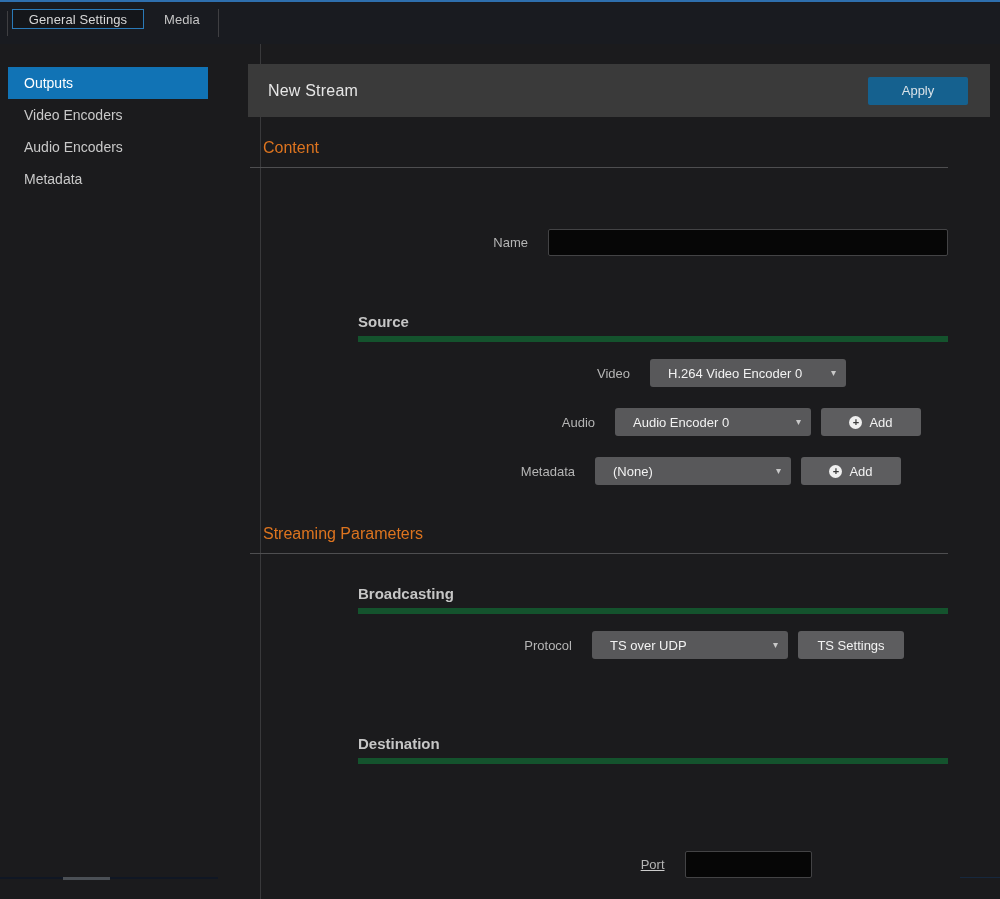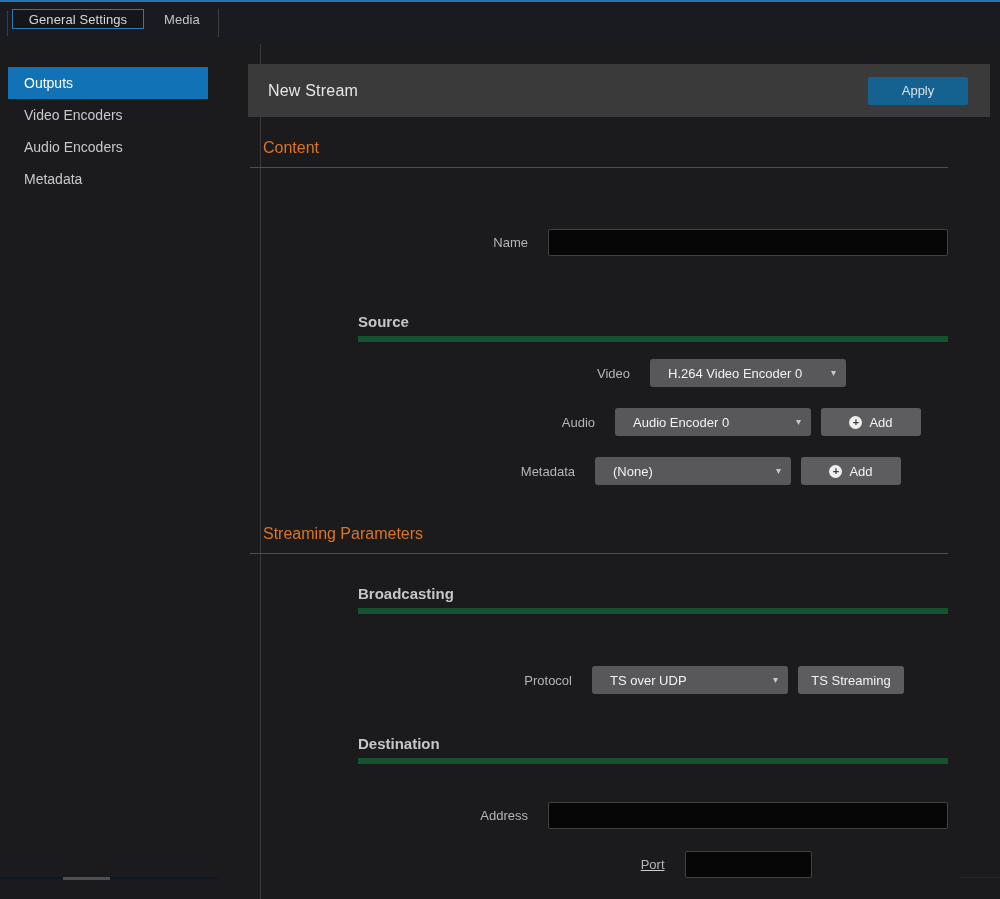--- a/index.html
+++ b/index.html
@@ -141,21 +141,21 @@
 
   
   #content-title      { top:94px; }
   #name-row           { top:185px; height:27px; }
   #source-title       { top:268px; }
   #video-row          { top:315px; }
   #audio-row          { top:364px;padding-left:40px; }
   #metadata-row       { top:413px; }
   #streaming-title    { top:480px; }
   #broadcasting-title { top:540px; }
-  #protocol-row       { top:622px; }
+  #protocol-row       { top:587px; }
   #destination-title  { top:690px; }
   #address-row        { top:758px; height:27px; }
   #port-row           { top:807px; height:27px;text-decoration:underline; }
 </style>
 </head>
 <body>
 
 <div id="app">
 
   <div class="topbar">
@@ -247,33 +247,27 @@
     <div class="subsection-title" id="broadcasting-title">Broadcasting</div>
 
     <div class="row" id="protocol-row">
       <span class="row-label">Protocol</span>
       <div class="row-controls">
         <div class="dropdown">
           <span>TS over UDP</span>
           <span class="caret">▾</span>
         </div>
         <button class="gray-btn w-ts">
-          <span>TS Streaming</span>
+          <span>TS Settings</span>
         </button>
       </div>
     </div>
 
     <div class="subsection-title" id="destination-title">Destination</div>
 
-    <div class="row" id="address-row">
-      <span class="row-label">Address</span>
-      <div class="row-controls">
-        <input class="text-input w-wide" type="text" value="" style="">
-      </div>
-    </div>
 
     <div class="row" id="port-row">
       <span class="row-label">Port</span>
       <div class="row-controls">
         <input class="text-input w-port" type="text" value="" style="">
       </div>
     </div>
 
     <div class="bottom-right-line"></div>
   </div>

